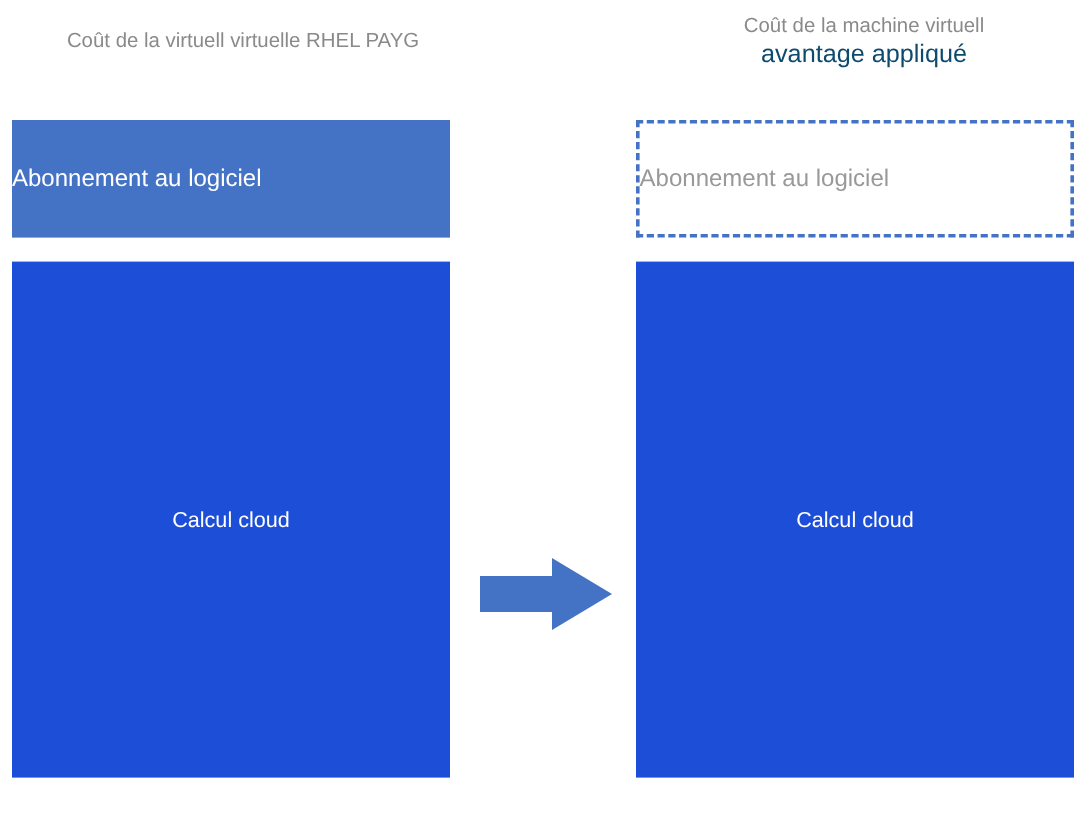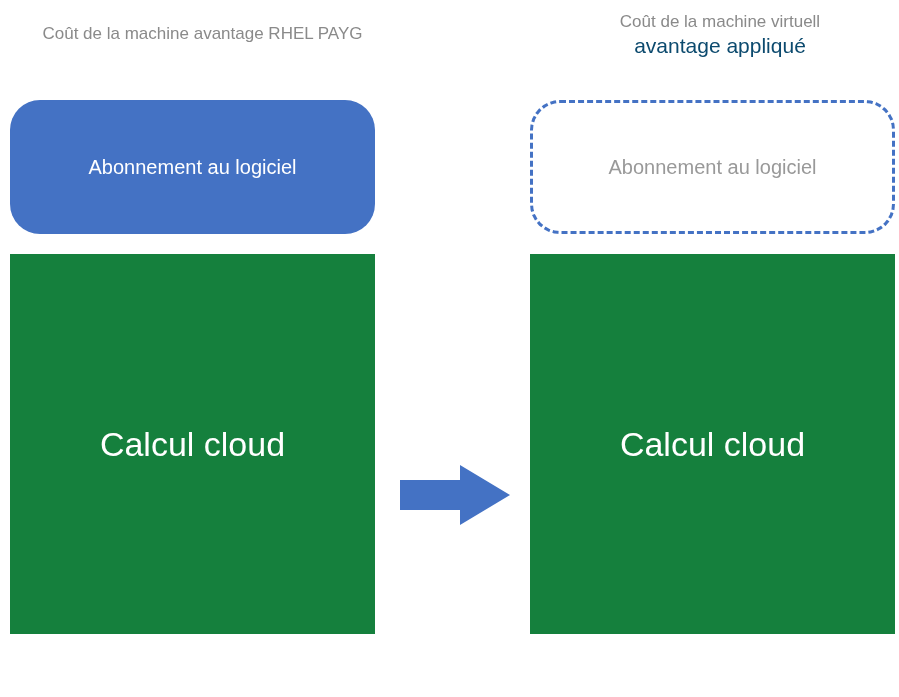--- a/index.html
+++ b/index.html
@@ -57,64 +57,63 @@
       width: 365px;
       top: 10px;
     }
     .col-left {
       left: 10px;
     }
     .col-right {
       left: 530px;
     }
     .subscription-box {
-      height: 134px;
+      height: 98px;
       display: flex;
       align-items: center;
-      justify-content: center;
+      justify-content: flex-start;
       font-size: 20px;
       margin-bottom: 20px;
-      border-radius: 30px;
     }
     .filled {
       background: #4472c4;
       color: #ffffff;
     }
     .dashed {
       border: 3px dashed #4472c4;
       color: #999999;
       background: #ffffff;
     }
     .compute-box {
-      height: 380px;
-      background: #15803d;
+      height: 430px;
+      background: #1d4ed8;
       color: #ffffff;
       display: flex;
       align-items: center;
       justify-content: center;
-      font-size: 34px;
+      font-size: 18px;
       font-weight: 400;
     }
     .arrow {
       position: absolute;
       left: 400px;
       top: 370px;
       width: 110px;
       height: 70px;
     }
     .arrow svg {
       width: 110px;
       height: 70px;
     }
   </style>
 </head>
 <body>
 
 <div class="header-row">
-  <div class="header-left">Coût de la machine avantage RHEL PAYG</div>
+  <div class="header-left">Coût de la virtuell virtuelle RHEL PAYG</div>
   <div class="header-right">
     <div class="line1">Coût de la machine virtuell</div>
     <div class="line2">avantage appliqué</div>
   </div>
 </div>
 
 <div class="content-row">
 
   <div class="col col-left">
     <div class="subscription-box filled">

